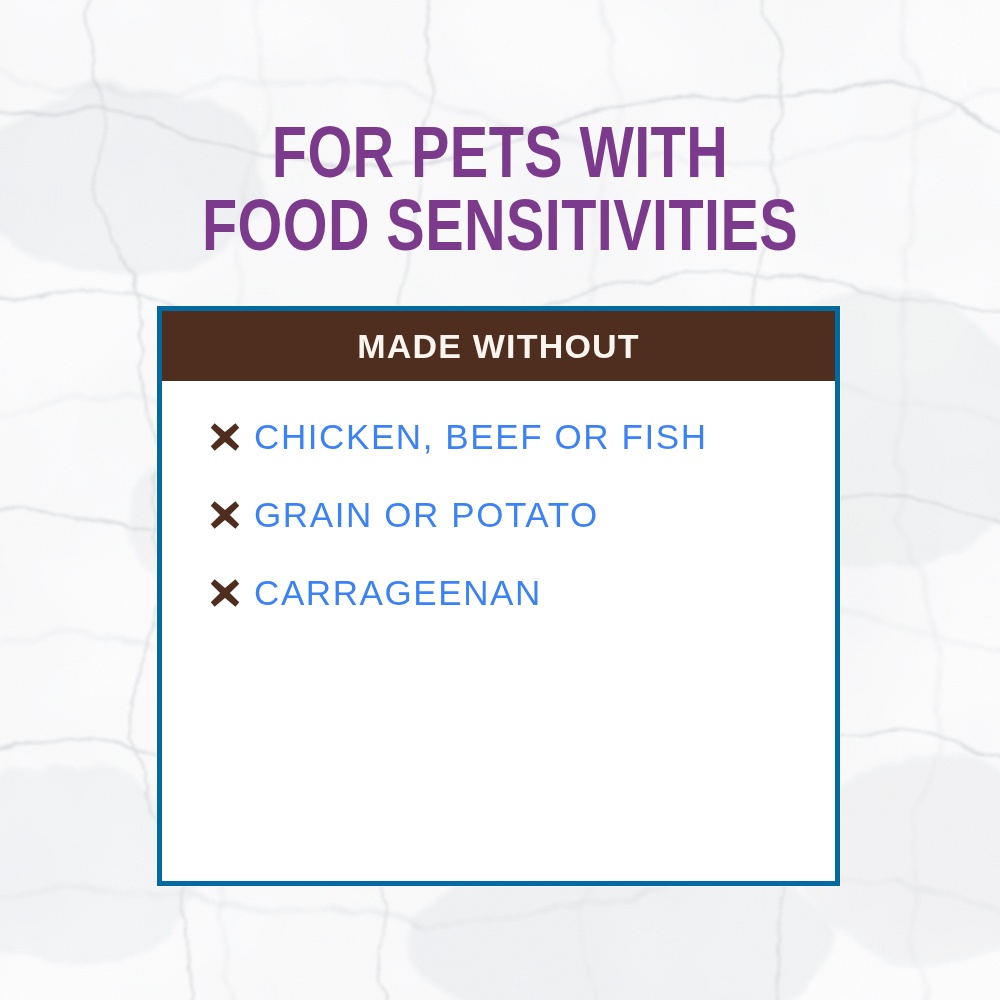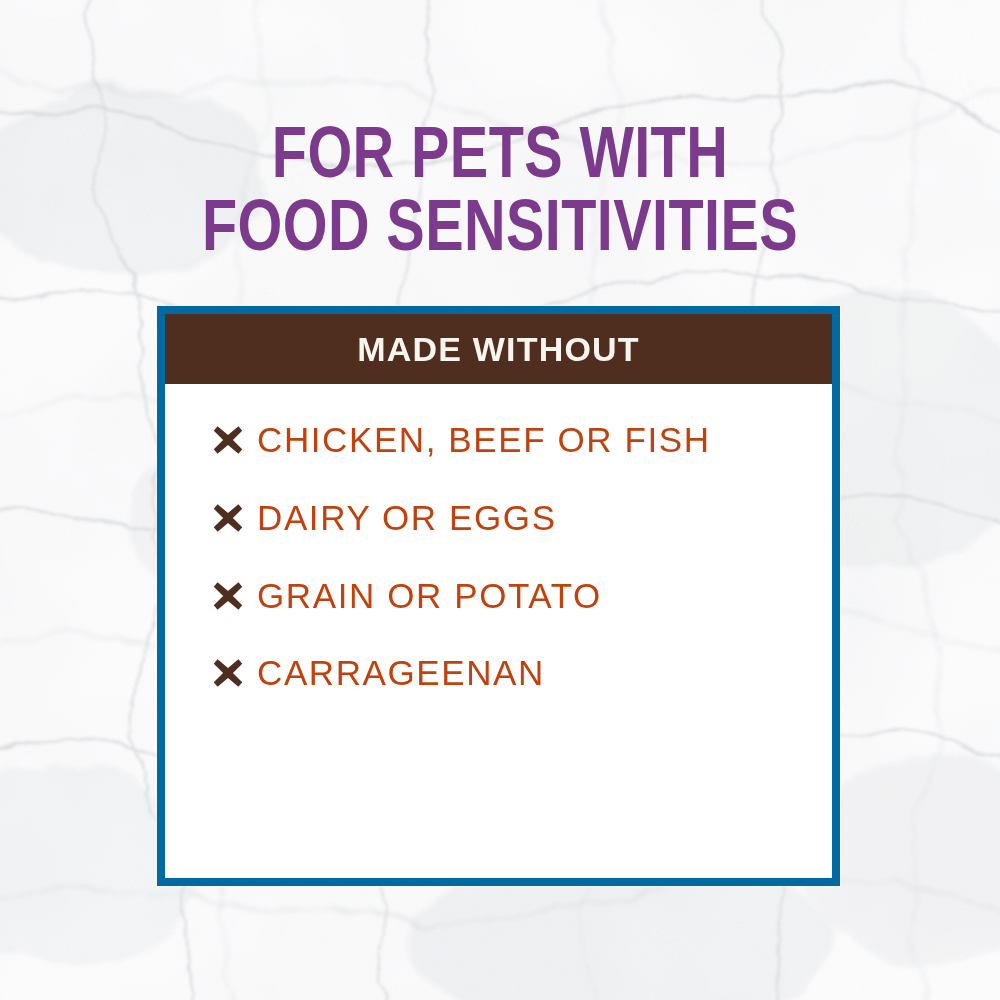--- a/index.html
+++ b/index.html
@@ -64,21 +64,21 @@
 
   
   .card {
     position: absolute;
     z-index: 3;
     left: 157px;
     top: 306px;
     width: 683px;
     height: 580px;
     box-sizing: border-box;
-    border: 8px solid #0369a1;
+    border: 5px solid #0369a1;
     background: #ffffff;
     display: flex;
     flex-direction: column;
     box-shadow: 0 0 0 1px rgba(255,255,255,0.35);
   }
   .card-header {
     flex: 0 0 auto;
     height: 70px;
     background: #4f2d1f;
     color: #faf5ef;
@@ -125,21 +125,21 @@
     width: 34px;
     height: 34px;
     margin-right: 12px;
     margin-top: 5px;
     color: #4f2d1f;
     display: block;
   }
   .mw-mark svg { display: block; width: 100%; height: 100%; }
 
   .mw-text {
-    color: #c2410c;
+    color: #3b82f6;
     font-family: "Liberation Sans", sans-serif;
     font-weight: 400;
     font-size: 35px;
     letter-spacing: 1.6px;
     line-height: 1.28;
     text-transform: uppercase;
     white-space: pre-line;
   }
 </style>
 </head>
@@ -227,28 +227,20 @@
 
         <li class="mw-item">
           <span class="mw-mark">
             <svg viewBox="0 0 32 32" aria-hidden="true">
               <path fill="currentColor" d="M6.2 3.0 L16 11.3 L25.8 3.0 L29.4 7.2 L20.6 16.0 L29.4 24.8 L25.8 29.0 L16 20.7 L6.2 29.0 L2.6 24.8 L11.4 16.0 L2.6 7.2 Z"></path>
             </svg>
           </span>
           <span class="mw-text">CHICKEN, BEEF OR FISH</span>
         </li>
 
-        <li class="mw-item">
-          <span class="mw-mark">
-            <svg viewBox="0 0 32 32" aria-hidden="true">
-              <path fill="currentColor" d="M6.2 3.0 L16 11.3 L25.8 3.0 L29.4 7.2 L20.6 16.0 L29.4 24.8 L25.8 29.0 L16 20.7 L6.2 29.0 L2.6 24.8 L11.4 16.0 L2.6 7.2 Z"></path>
-            </svg>
-          </span>
-          <span class="mw-text">DAIRY OR EGGS</span>
-        </li>
 
         <li class="mw-item">
           <span class="mw-mark">
             <svg viewBox="0 0 32 32" aria-hidden="true">
               <path fill="currentColor" d="M6.2 3.0 L16 11.3 L25.8 3.0 L29.4 7.2 L20.6 16.0 L29.4 24.8 L25.8 29.0 L16 20.7 L6.2 29.0 L2.6 24.8 L11.4 16.0 L2.6 7.2 Z"></path>
             </svg>
           </span>
           <span class="mw-text">GRAIN OR POTATO</span>
         </li>
 

